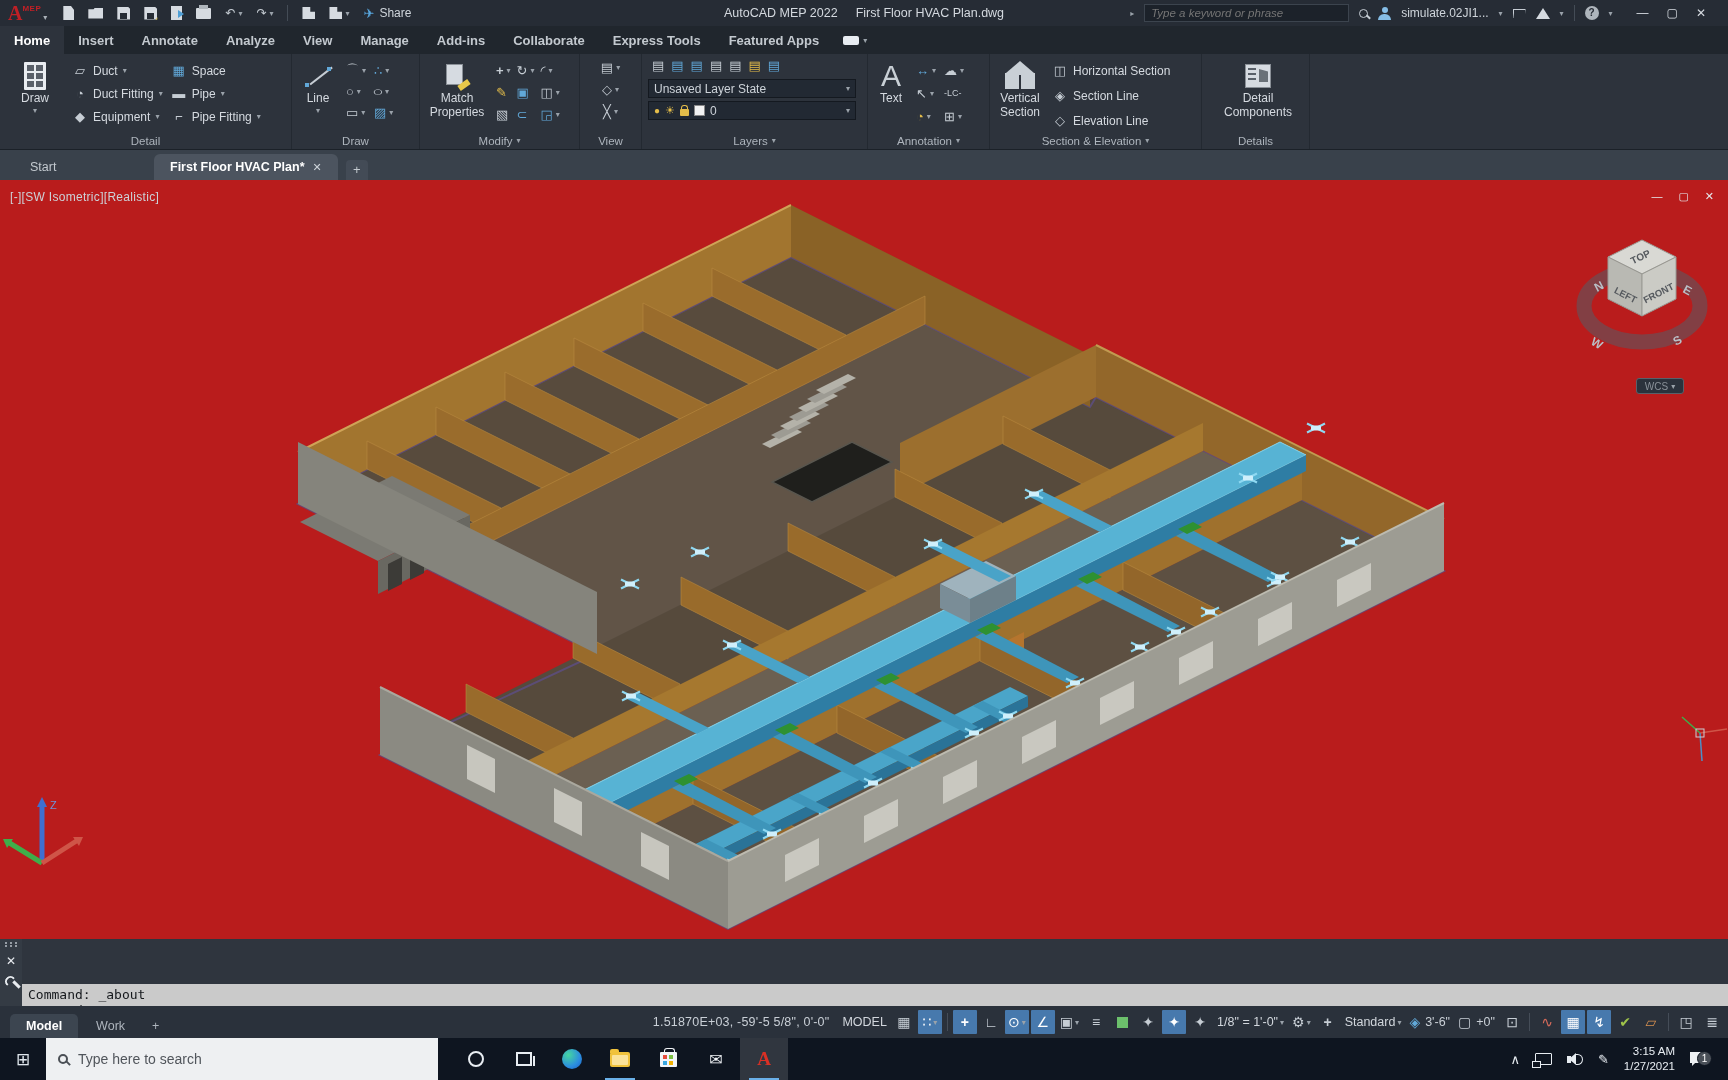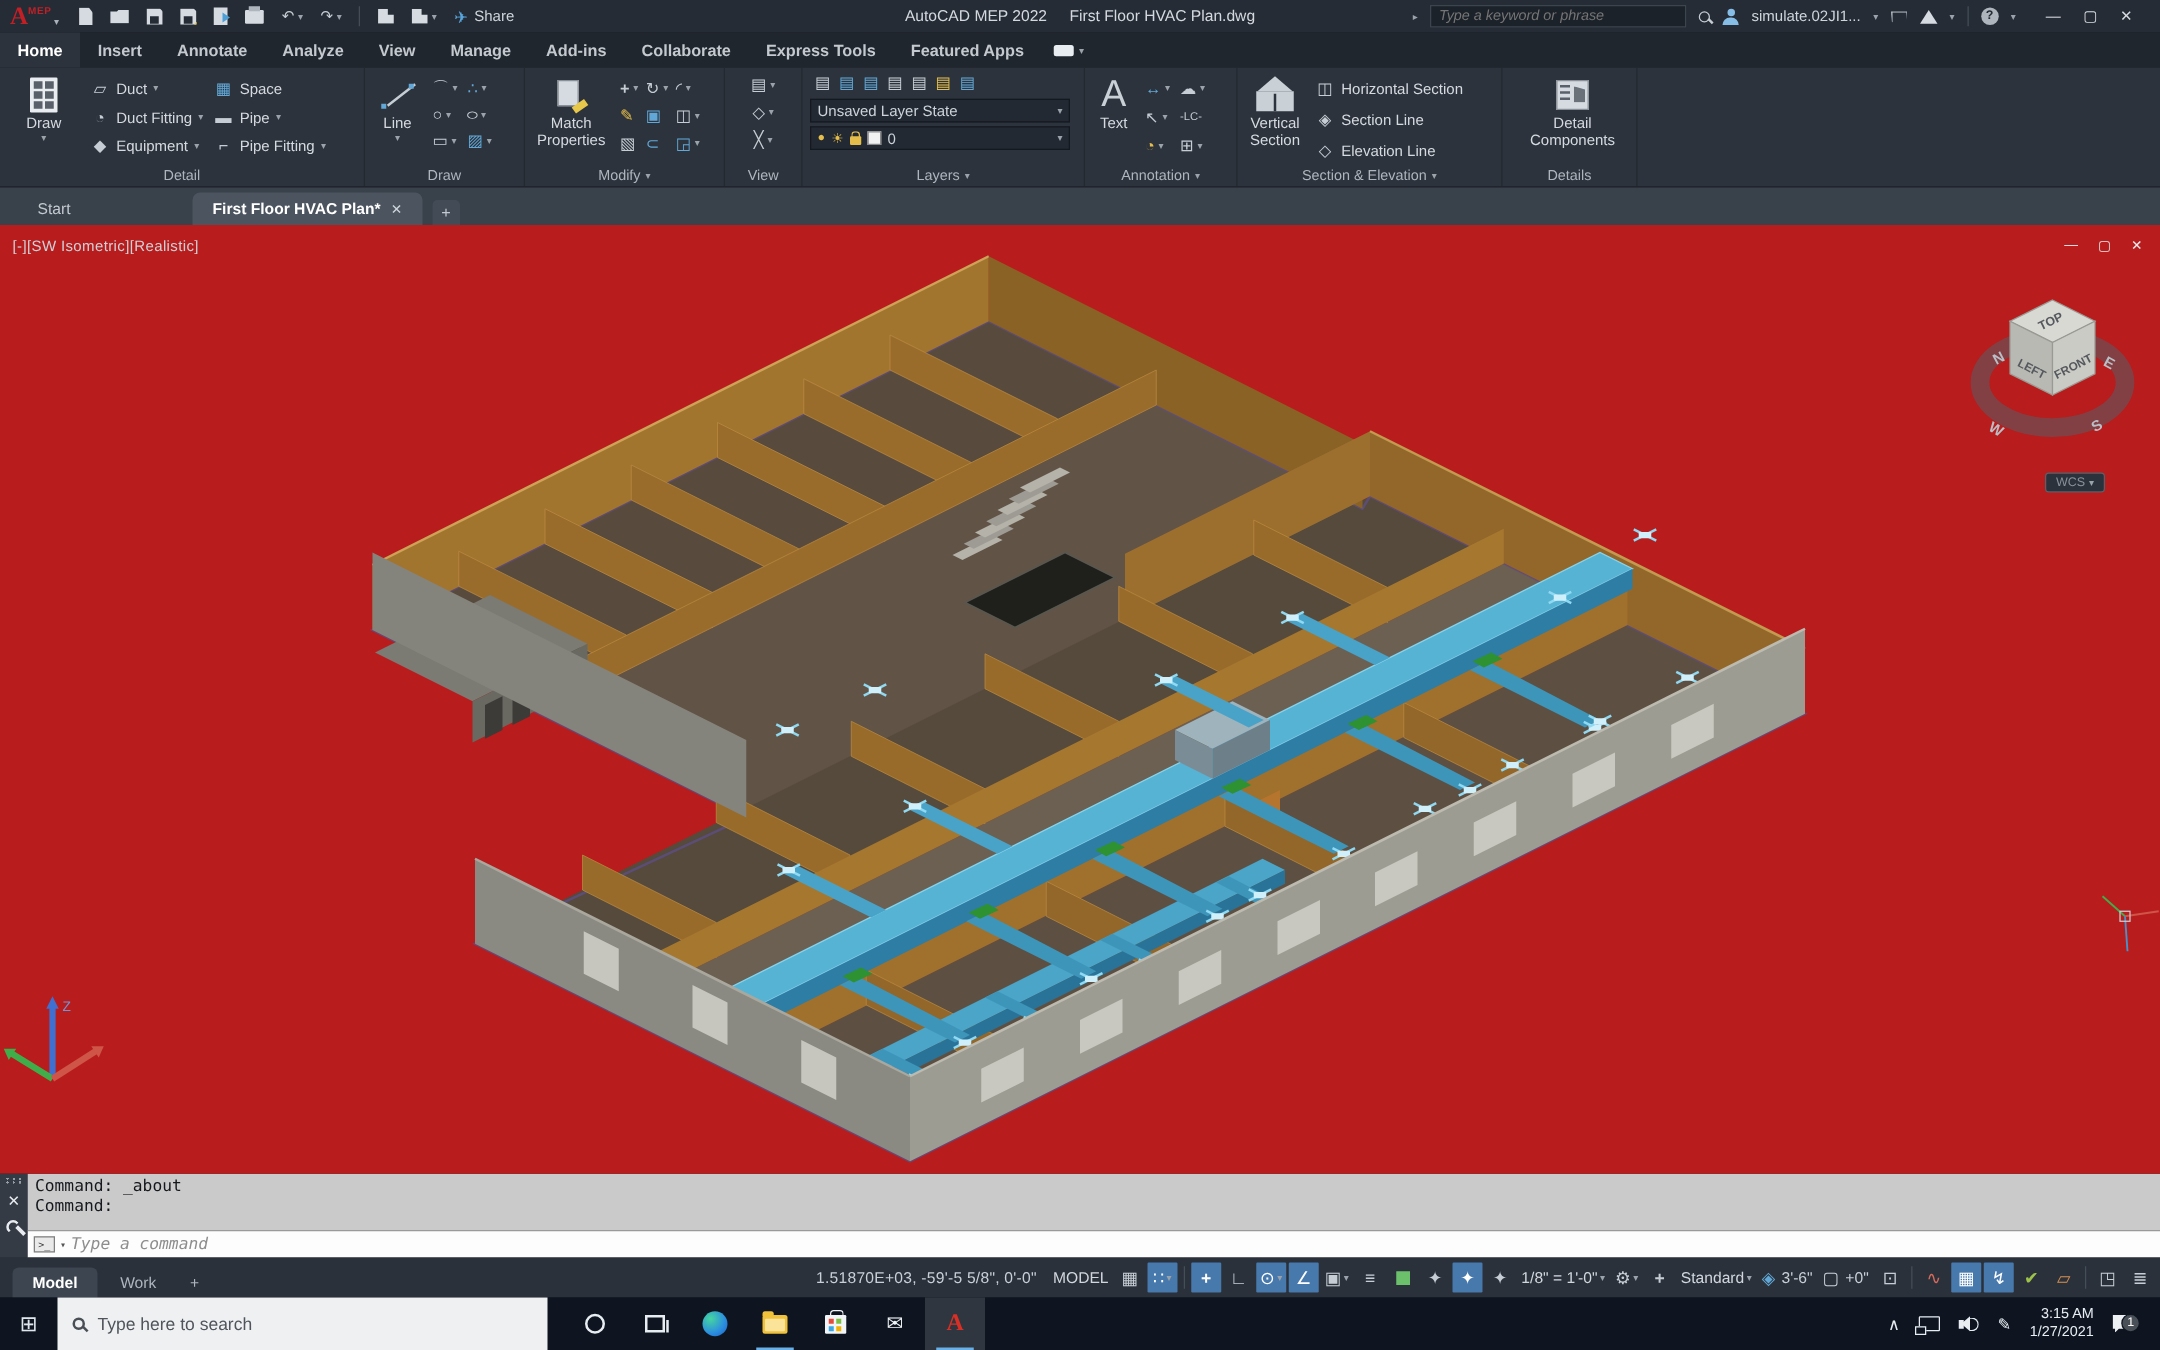--- a/index.html
+++ b/index.html
@@ -118,21 +118,21 @@
   
   .cmdpanel { height:67px; display:flex; flex:0 0 auto; background:#2f353e; }
   .cmdgrip { width:22px; background:#343b44; position:relative; display:flex; flex-direction:column; align-items:center; padding-top:3px; gap:7px; }
   .gripdots { width:14px; height:5px;
     background:radial-gradient(circle 1px at 2px 1px,#969da5 99%,transparent), radial-gradient(circle 1px at 7px 1px,#969da5 99%,transparent), radial-gradient(circle 1px at 12px 1px,#969da5 99%,transparent), radial-gradient(circle 1px at 2px 4px,#969da5 99%,transparent), radial-gradient(circle 1px at 7px 4px,#969da5 99%,transparent), radial-gradient(circle 1px at 12px 4px,#969da5 99%,transparent); }
   .cmdx { color:#e8ecf0; font-size:12px; cursor:pointer; }
   .wrench { width:14px; height:14px; position:relative; cursor:pointer; }
   .wrench:before { content:""; position:absolute; left:1px; top:1px; width:7px; height:7px; border:2.4px solid #e8ecf0; border-radius:50%; clip-path:polygon(0 0,100% 0,100% 55%,0 55%); transform:rotate(-45deg); }
   .wrench:after { content:""; position:absolute; right:0; bottom:0; width:3px; height:9px; background:#e8ecf0; transform:rotate(-45deg); }
   .cmdbody { flex:1; display:flex; flex-direction:column; font-family:"DejaVu Sans Mono","Liberation Mono",monospace; }
-  .cmdhist { flex:1; background:#cacaca; color:#15181c; font-size:13px; padding:3px 12px 0 6px; line-height:16px; }
+  .cmdhist { flex:1; background:#cacaca; color:#15181c; font-size:13px; padding:3px 12px 0 6px; line-height:16px;margin-top:45px; }
   .cmdinput { height:22px; background:#fdfdfd; border-top:1px solid #9a9a9a; display:flex; align-items:center; padding-left:5px; gap:4px; }
   .cmdico { width:17px; height:13px; background:#e9e9e9; border:1px solid #7e7e7e; color:#333; font-size:8px; line-height:11px; text-align:center; }
   .cmdinput .caret { color:#555; }
   .cmdplaceholder { color:#8d8d8d; font-style:italic; font-size:13px; }
 
   
   .statusbar { height:32px; background:#2a313b; display:flex; align-items:center; color:#c9cfd6; font-size:12.5px; flex:0 0 auto; padding-right:4px; }
   .ltabs { display:flex; align-items:flex-end; height:100%; padding-left:10px; gap:2px; }
   .ltab { padding:5px 16px; font-size:12.5px; border-radius:5px 5px 0 0; cursor:pointer; color:#aeb5bd; }
   .ltab.active { background:#3c4550; color:#fff; font-weight:bold; }

